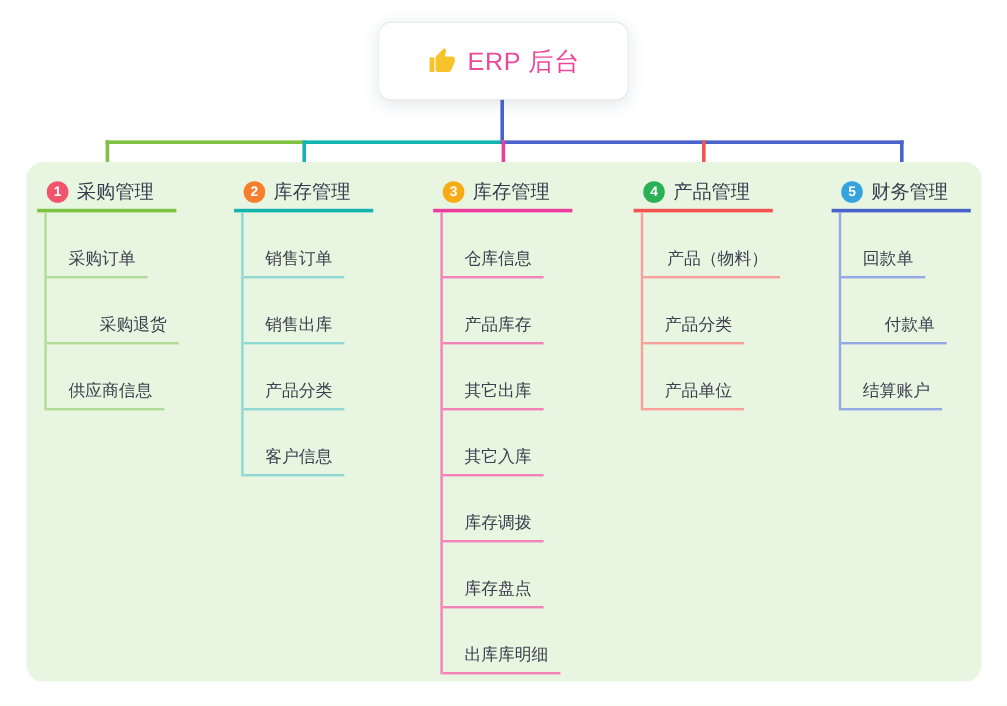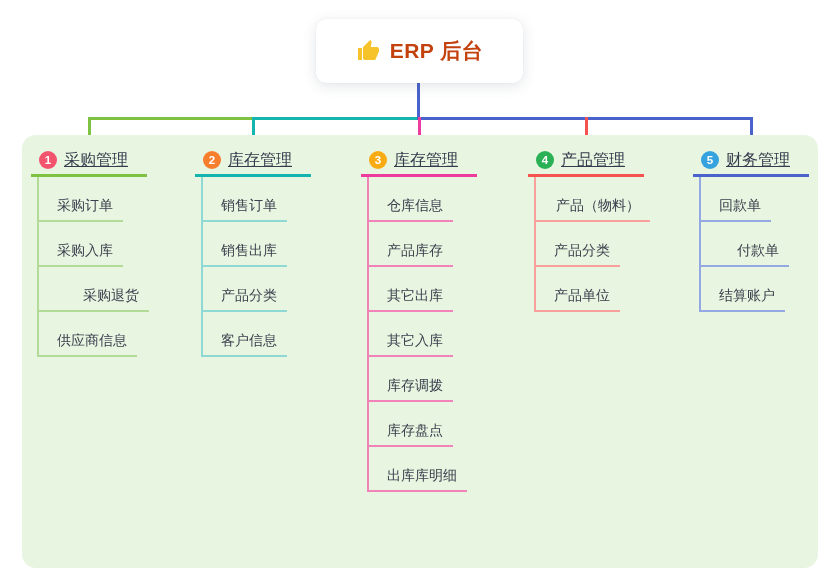--- a/index.html
+++ b/index.html
@@ -8,35 +8,35 @@
     width:839px;height:588px;overflow:hidden;position:relative;
   }
   #stage{position:absolute;left:0;top:0;width:839px;height:588px;}
   .panel{
     position:absolute;border-radius:14px;
   }
   .root-node{
     position:absolute;background:#ffffff;border-radius:10px;
     box-shadow:0 3px 14px rgba(60,70,90,.14), 0 0 1px rgba(60,70,90,.12);
     display:flex;align-items:center;justify-content:center;gap:10px;
-    font-size:21px;color:#c2410c;font-weight:700;letter-spacing:.5px;
+    font-size:21px;color:#ec4899;font-weight:400;letter-spacing:.5px;
   }
   .line{position:absolute;}
   .branch-header{
     position:absolute;height:28px;display:flex;align-items:center;gap:7px;
     padding-left:8px;box-sizing:content-box;
     font-size:16px;color:#343b4c;cursor:default;
   }
   .badge{
     width:18px;height:18px;border-radius:50%;flex:0 0 auto;
     color:#fff;font-size:11.5px;font-weight:bold;line-height:18px;text-align:center;
   }
-  .branch-title{white-space:nowrap;text-decoration:underline;}
+  .branch-title{white-space:nowrap;}
   .children{position:absolute;}
-  .child{height:45px;display:flex;align-items:flex-end;}
+  .child{height:55px;display:flex;align-items:flex-end;}
   .child-label{
     display:inline-block;white-space:nowrap;
     font-size:14px;color:#3a404d;
     padding:0 10px 5px 18px;
   }
   svg{display:block;}
 </style>
 </head>
 <body>
 
@@ -66,23 +66,20 @@
   </div>
 
   <div id="branches">
       <div class="branch-header" style="left: 31px; top: 146px; width: 108px; border-bottom: 3px solid rgb(127, 194, 65);">
         <span class="badge" style="background: rgb(242, 83, 109);">1</span>
         <span class="branch-title">采购管理</span>
       </div>
       <div class="children" style="left: 37px; top: 177px; border-left: 2px solid rgb(178, 219, 151);">
         <div class="child">
           <span class="child-label" style="border-bottom: 2px solid rgb(178, 219, 151);">采购订单</span>
-        </div>
-        <div class="child">
-          <span class="child-label" style="border-bottom: 2px solid rgb(178, 219, 151);">采购入库</span>
         </div>
         <div class="child">
           <span class="child-label" style="border-bottom: 2px solid rgb(178, 219, 151); padding-left: 44px;">采购退货</span>
         </div>
         <div class="child">
           <span class="child-label" style="border-bottom: 2px solid rgb(178, 219, 151);">供应商信息</span>
         </div>
       </div>
       <div class="branch-header" style="left: 195px; top: 146px; width: 108px; border-bottom: 3px solid rgb(20, 181, 174);">
         <span class="badge" style="background: rgb(246, 126, 45);">2</span>

